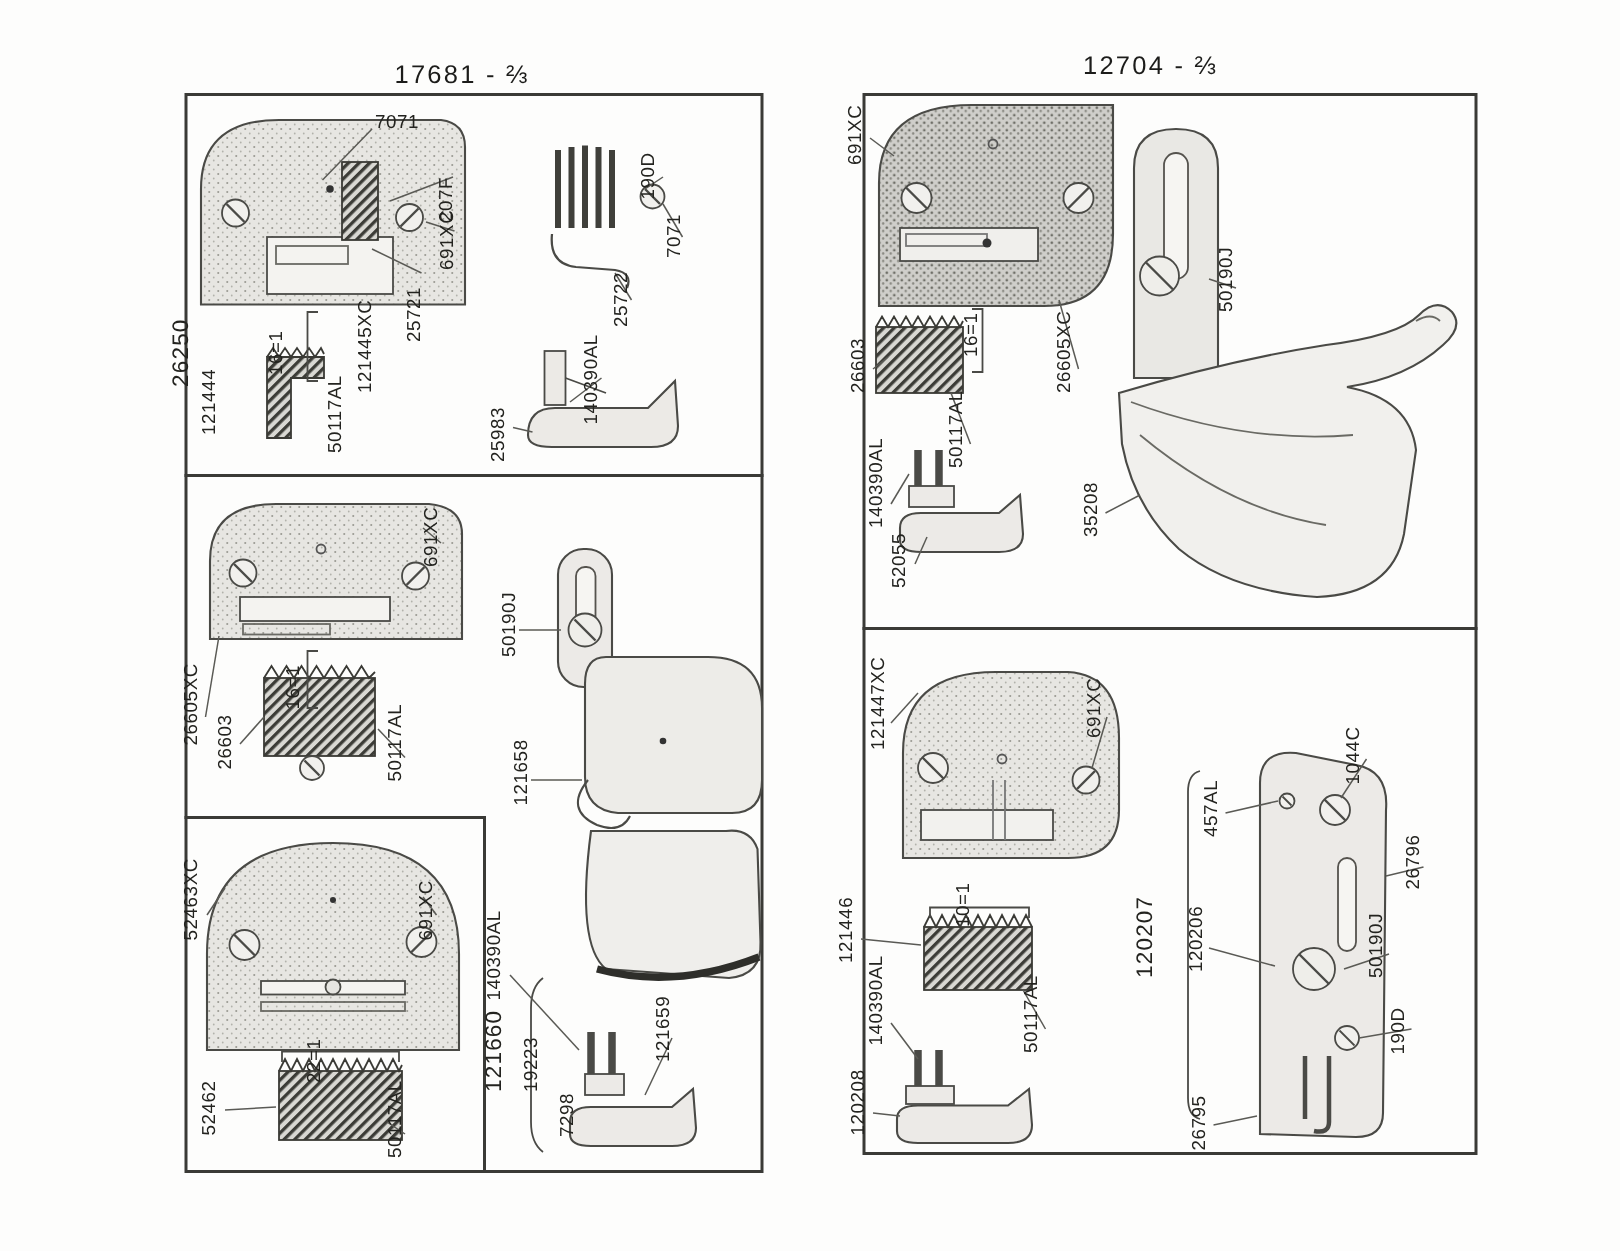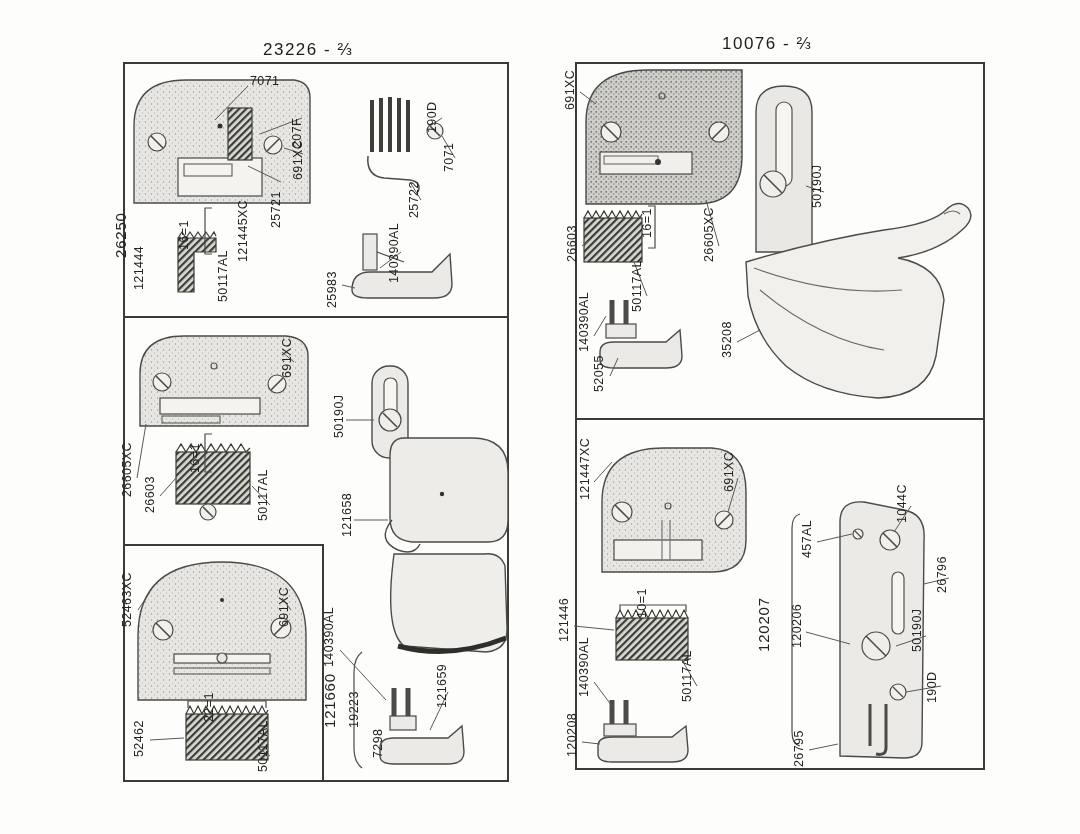--- a/index.html
+++ b/index.html
@@ -19,22 +19,22 @@
 <div id="page">
 
   <div class="box" style="left:123px;top:62px;width:386px;height:720px"></div>
   <div class="divider" style="left:123px;top:316px;width:386px;height:2px"></div>
   <div class="divider" style="left:123px;top:544px;width:201px;height:2px"></div>
   <div class="divider" style="left:322px;top:544px;width:2px;height:238px"></div>
 
   <div class="box" style="left:575px;top:62px;width:410px;height:708px"></div>
   <div class="divider" style="left:575px;top:418px;width:410px;height:2px"></div>
 
-  <div class="title" style="left:263px;top:40px">23226 - ⅔</div>
-  <div class="title" style="left:722px;top:34px">10076 - ⅔</div>
+  <div class="title" style="left:263px;top:40px">17681 - ⅔</div>
+  <div class="title" style="left:722px;top:34px">12704 - ⅔</div>
 
   <svg width="1080" height="834" viewBox="0 0 1080 834" stroke="#4a4a46" stroke-width="1.2" fill="none">
     <defs>
       <pattern id="spk" width="6" height="6" patternUnits="userSpaceOnUse">
         <rect width="6" height="6" fill="#e7e6e2" stroke="none"></rect>
         <circle cx="1.5" cy="2" r="0.7" fill="#9a9a93" stroke="none"></circle>
         <circle cx="4.5" cy="5" r="0.6" fill="#b2b2ab" stroke="none"></circle>
       </pattern>
       <pattern id="spkd" width="5" height="5" patternUnits="userSpaceOnUse">
         <rect width="5" height="5" fill="#cfceca" stroke="none"></rect>

